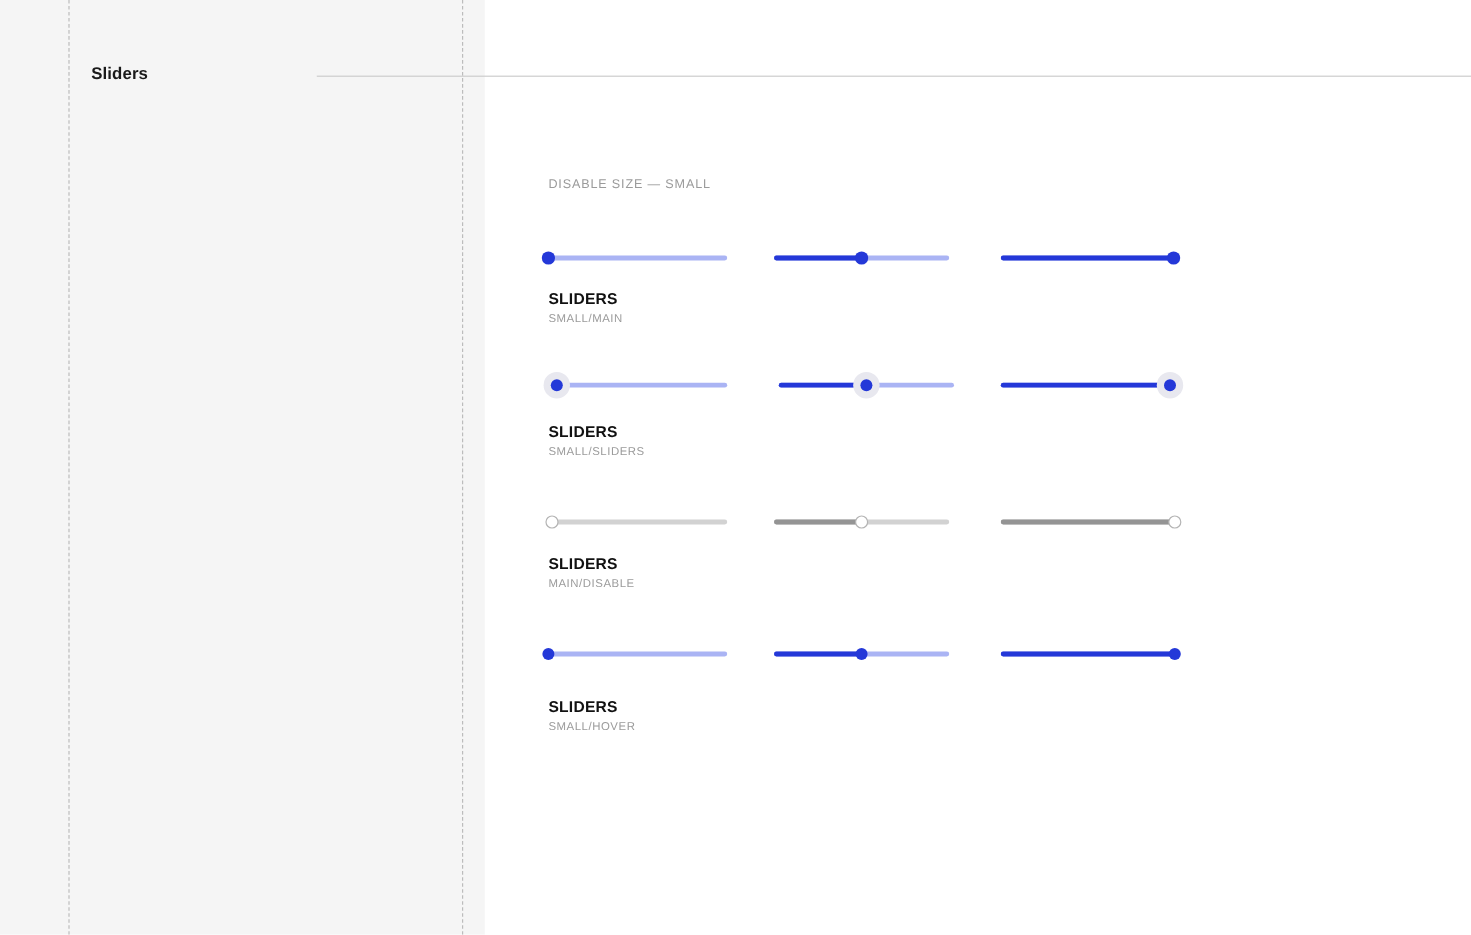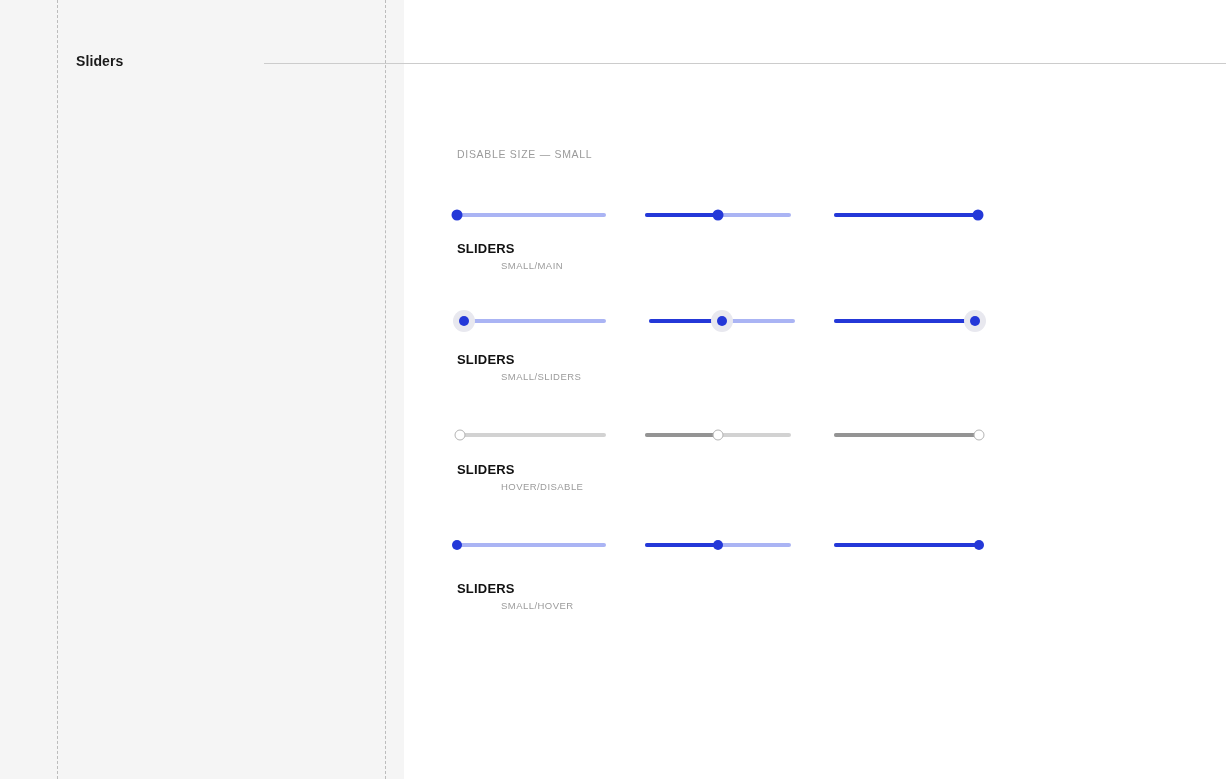--- a/index.html
+++ b/index.html
@@ -161,21 +161,20 @@
     color: #111111;
     letter-spacing: 0.2px;
     line-height: 16px;
   }
   .caption-sub {
     font-size: 9.5px;
     color: #9b9b9b;
     letter-spacing: 0.45px;
     line-height: 14px;
     margin-top: 2px;
-    margin-left: 44px;
   }
   .row-caption.c0 { top: 241px; }
   .row-caption.c1 { top: 352px; }
   .row-caption.c2 { top: 462px; }
   .row-caption.c3 { top: 581px; }
 </style>
 </head>
 <body>
 
 <div id="left-panel"></div>
@@ -254,21 +253,21 @@
       </div>
       <div class="slider st-disabled" id="s-2-2" style="left: 834px; width: 145px;">
         <div class="track"></div>
         <div class="fill" style="width: 100%;"></div>
         <div class="thumb" style="left: 100%;"></div>
       </div>
     </div>
   </div>
   <div class="row-caption c2">
     <div class="caption-title">SLIDERS</div>
-    <div class="caption-sub">HOVER/DISABLE</div>
+    <div class="caption-sub">MAIN/DISABLE</div>
   </div>
 
   <div class="slider-row r3">
     <div class="slider-set">
       <div class="slider st-hover" id="s-3-0" style="left: 457px; width: 149px;">
         <div class="track"></div>
         <div class="fill" style="width: 0%;"></div>
         <div class="thumb" style="left: 0%;"></div>
       </div>
       <div class="slider st-hover" id="s-3-1" style="left: 645px; width: 146px;">

